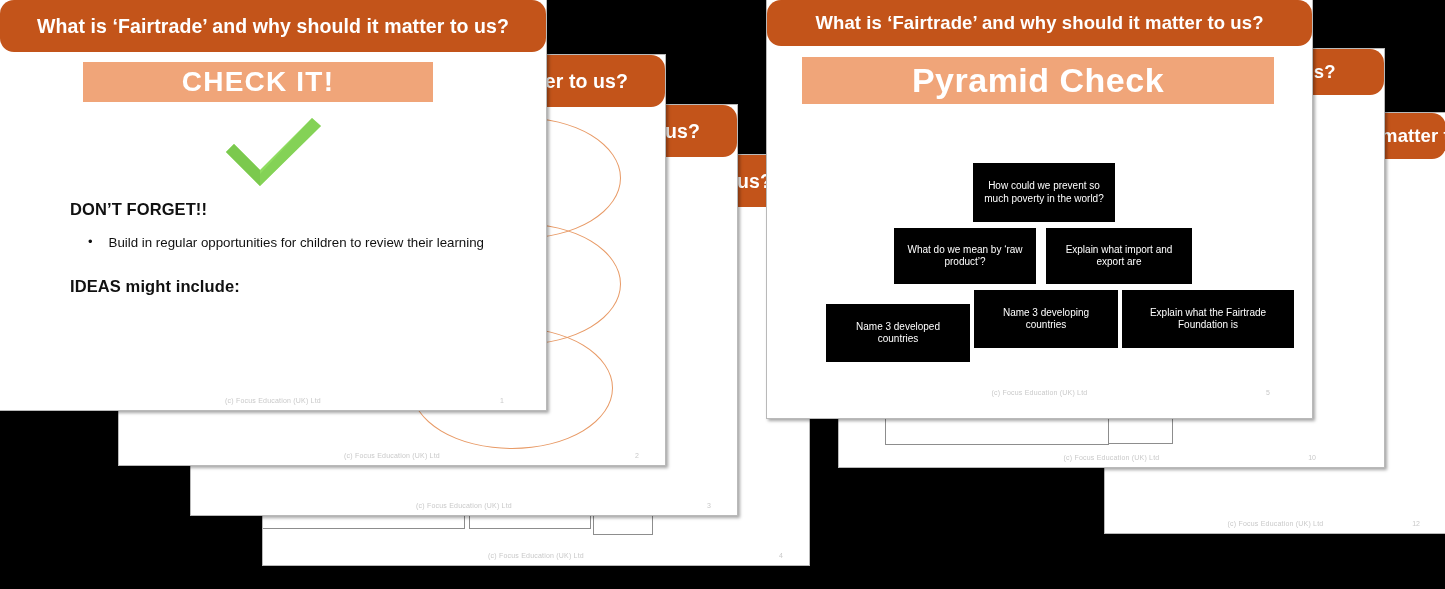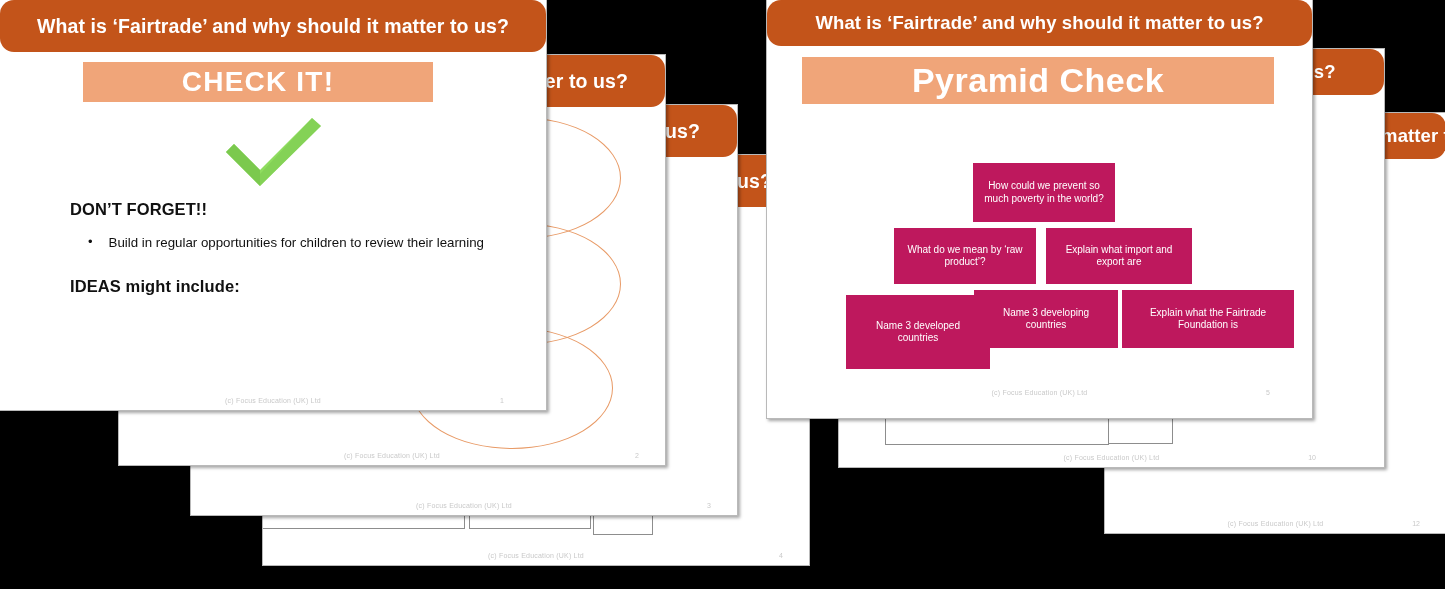--- a/index.html
+++ b/index.html
@@ -72,21 +72,21 @@
 
   
   #slideE{left:766px;top:0;width:545px;height:418px;border-top:none;}
   #slideE .hdr{height:46px;font-size:18.5px;}
   #bannerPyr{left:35px;top:57px;width:472px;height:47px;font-size:34px;letter-spacing:.5px;}
   #pyrSub{
     position:absolute;left:44px;top:110px;width:455px;text-align:center;
     font-size:10.5px;line-height:1.25;color:#111;
   }
   .pbox{
-    position:absolute;background:#be185d;color:#fff;
+    position:absolute;background:#000000;color:#fff;
     display:flex;align-items:center;justify-content:center;text-align:center;
     font-size:10px;line-height:1.22;padding:2px 10px;box-sizing:border-box;
   }
   #slideF{left:838px;top:48px;width:545px;height:418px;}
   #slideF .hdr{height:46px;font-size:18.5px;}
   #slideG{left:1104px;top:112px;width:341px;height:420px;border-right:none;}
   #slideG .hdr{height:46px;font-size:18.5px;}
 
   .turtle{
     position:absolute;border:1px solid #9a9a9a;
@@ -236,21 +236,21 @@
     <div class="banner" id="bannerPyr">
       <span>Pyramid Check</span>
     </div>
 
 
     <div class="pbox" style="left:206px;top:163px;width:142px;height:59px;">How could we prevent so much poverty in the world?</div>
 
     <div class="pbox" style="left:127px;top:228px;width:142px;height:56px;">What do we mean by ‘raw product’?</div>
     <div class="pbox" style="left:279px;top:228px;width:146px;height:56px;">Explain what import and export are</div>
 
-    <div class="pbox" style="left:59px;top:295px;width:144px;height:74px;margin-left:20px;">Name 3 developed countries</div>
+    <div class="pbox" style="left:59px;top:304px;width:144px;height:58px;">Name 3 developed countries</div>
     <div class="pbox" style="left:207px;top:290px;width:144px;height:58px;">Name 3 developing countries</div>
     <div class="pbox" style="left:355px;top:290px;width:172px;height:58px;">Explain what the Fairtrade Foundation is</div>
 
     <div class="foot" style="bottom:22px;">(c) Focus Education (UK) Ltd</div>
     <div class="pnum" style="right:42px;bottom:22px;">5</div>
   </div>
 
 </div>
 
 </body></html>

